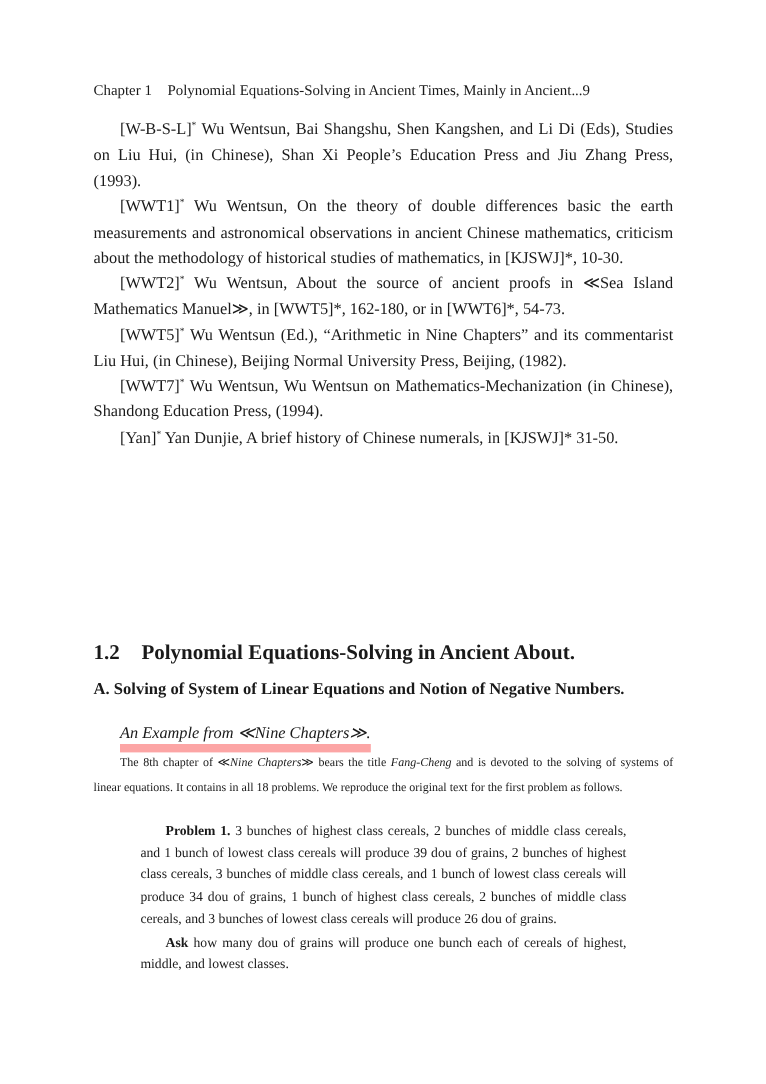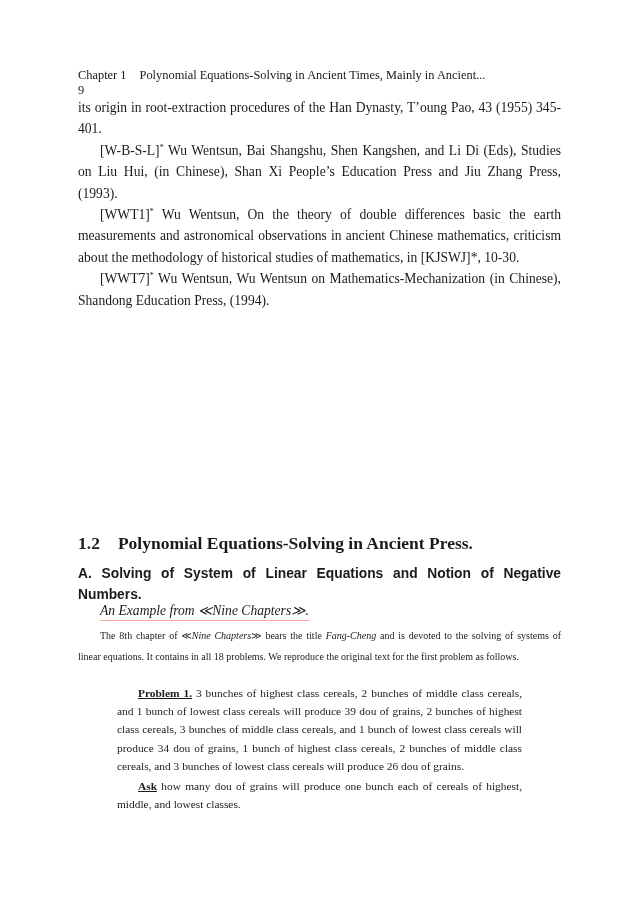--- a/index.html
+++ b/index.html
@@ -23,23 +23,22 @@
     }
     .running-head {
       position: absolute;
       top: 68px;
       left: 0;
       width: 483px;
       font-family: "Liberation Serif", serif;
       font-size: 12.4px;
       line-height: 15px;
       display: flex;
-      justify-content: flex-end;
+      justify-content: flex-start;
       white-space: nowrap;
-      flex-direction: column;
     }
     .running-head .chap { margin-right: 13px; }
     .body-text {
       position: absolute;
       top: 97px;
       left: 0;
       width: 483px;
       font-family: "Liberation Serif", serif;
       font-size: 13.6px;
       line-height: 21.4px;
@@ -58,35 +57,35 @@
       font-size: 17.5px;
       line-height: 22px;
       white-space: nowrap;
     }
     .section-heading .num { margin-right: 18px; margin-top: 19px; }
     .subsection {
       position: absolute;
       top: 563px;
       left: 0;
       width: 483px;
-      font-family: Liberation Sans, sans-serif;
+      font-family: Liberation Serif, serif;
       font-weight: bold;
       font-size: 13.8px;
       line-height: 21px;
       text-align: justify;
     }
     .example-line {
       position: absolute;
       top: 602px;
       left: 22px;
       font-family: "Liberation Serif", serif;
       font-style: italic;
       font-size: 13.6px;
       line-height: 18px;
-      border-bottom: 1px solid #fca5a5;
+      border-bottom: 7px solid #fca5a5;
       padding-bottom: 0;
       white-space: nowrap;
     }
     .intro {
       position: absolute;
       top: 625px;
       left: 0;
       width: 483px;
       font-family: "Liberation Serif", serif;
       font-size: 10px;
@@ -99,54 +98,56 @@
       top: 684px;
       left: 39px;
       width: 405px;
       font-family: "Liberation Serif", serif;
       font-size: 11.4px;
       line-height: 18.2px;
       text-align: justify;
     }
     .problem p { margin: 0; }
     .problem .pindent { text-indent: 21px; }
-    .problem b { font-weight: bold; text-decoration: underline; }
+    .problem b { font-weight: bold; }
     em { font-style: italic; }
     sup { font-size: 8px; vertical-align: 5px; line-height: 0; }
   </style>
 </head>
 <body>
 
 <div class="page">
 
   <div class="running-head">
     <span>
       <span class="chap">Chapter 1</span><span>Polynomial Equations-Solving in Ancient Times, Mainly in Ancient...</span>
     </span>
     <span>9</span>
   </div>
 
   <div class="body-text">
-    <p>its origin in root-extraction procedures of the Han Dynasty, T’oung Pao, 43 (1955) 345-401.</p>
 
     <p class="indent"><span>[W-B-S-L]</span><sup>*</sup><span> Wu Wentsun, Bai Shangshu, Shen Kangshen, and Li Di (Eds), Studies on Liu Hui, (in Chinese), Shan Xi People’s Education Press and Jiu Zhang Press, (1993).</span></p>
 
     <p class="indent"><span>[WWT1]</span><sup>*</sup><span> Wu Wentsun, On the theory of double differences basic the earth measurements and astronomical observations in ancient Chinese mathematics, criticism about the methodology of historical studies of mathematics, in [KJSWJ]*, 10-30.</span></p>
 
+    <p class="indent"><span>[WWT2]</span><sup>*</sup><span> Wu Wentsun, About the source of ancient proofs in ≪Sea Island Mathematics Manuel≫, in [WWT5]*, 162-180, or in [WWT6]*, 54-73.</span></p>
 
 
 
+    <p class="indent"><span>[WWT5]</span><sup>*</sup><span> Wu Wentsun (Ed.), “Arithmetic in Nine Chapters” and its commentarist Liu Hui, (in Chinese), Beijing Normal University Press, Beijing, (1982).</span></p>
 
 
     <p class="indent"><span>[WWT7]</span><sup>*</sup><span> Wu Wentsun, Wu Wentsun on Mathematics-Mechanization (in Chinese), Shandong Education Press, (1994).</span></p>
 
+    <p class="indent"><span>[Yan]</span><sup>*</sup><span> Yan Dunjie, A brief history of Chinese numerals, in [KJSWJ]* 31-50.</span></p>
   </div>
 
   <div class="section-heading">
-    <span class="num">1.2</span><span>Polynomial Equations-Solving in Ancient Press.</span>
+    <span class="num">1.2</span><span>Polynomial Equations-Solving in Ancient About.</span>
   </div>
 
   <div class="subsection">A. Solving of System of Linear Equations and Notion of Negative Numbers.</div>
 
   <div class="example-line">An Example from ≪Nine Chapters≫.</div>
 
   <div class="intro">
     <p class="indent"><span>The 8th chapter of ≪</span><em>Nine Chapters</em><span>≫ bears the title </span><em>Fang-Cheng</em><span> and is devoted to the solving of systems of linear equations. It contains in all 18 problems. We reproduce the original text for the first problem as follows.</span></p>
   </div>
 

